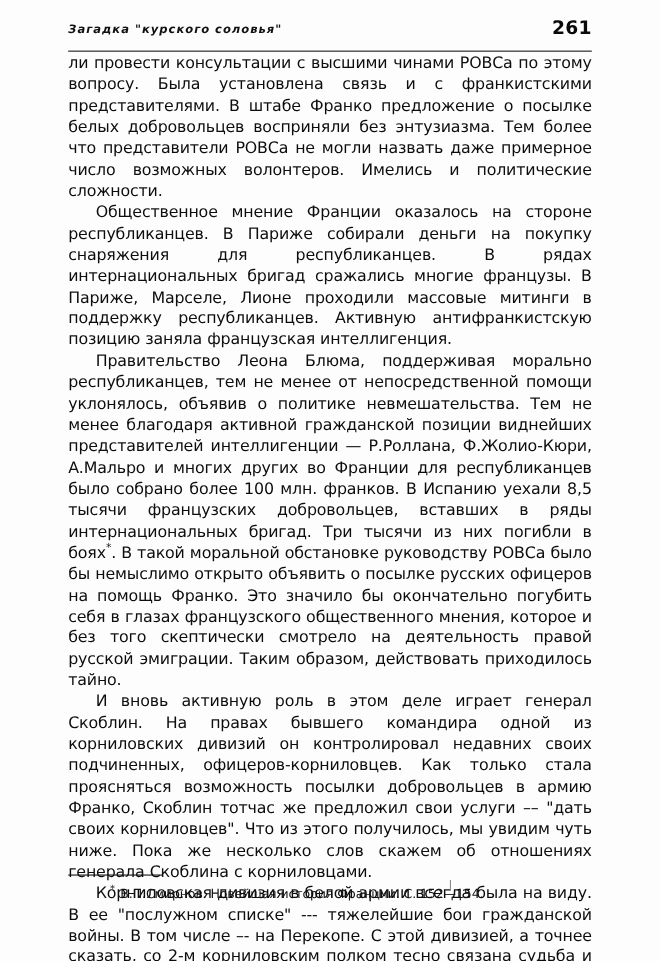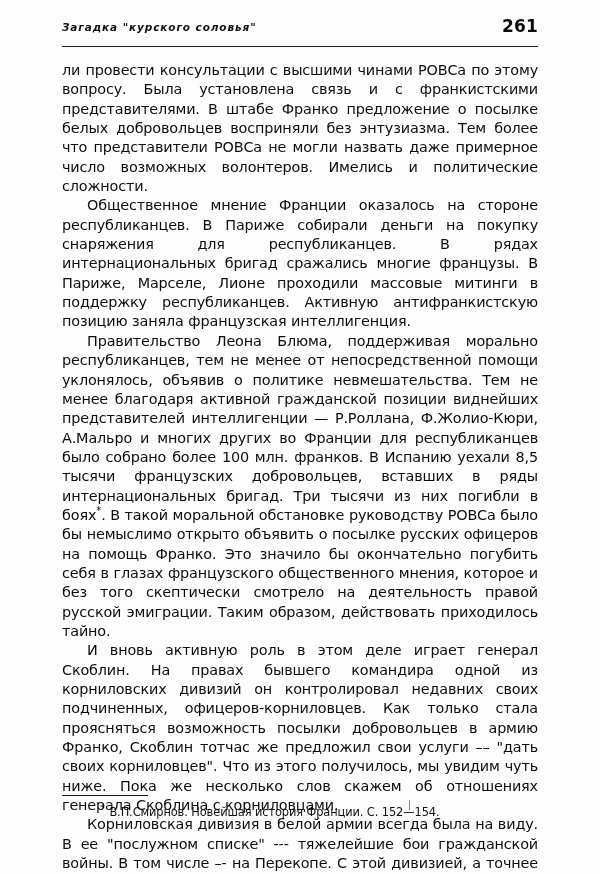--- a/index.html
+++ b/index.html
@@ -70,21 +70,21 @@
     text-align-last: left;
     text-indent: 25px;
     font-family: "DejaVu Sans", sans-serif;
     font-size: 14.4px;
     line-height: 19.35px;
     letter-spacing: -0.15px;
     word-spacing: 0.2px;
     color: #0d0d0d;
     hyphens: manual;
   }
-  .para.first { text-indent: 0; margin-top: 12px; }
+  .para.first { text-indent: 0; }
   .fn-ref {
     font-size: 10px;
     vertical-align: super;
     line-height: 0;
   }
 
   
   .footnote-zone {
     position: absolute;
     left: 62px;

